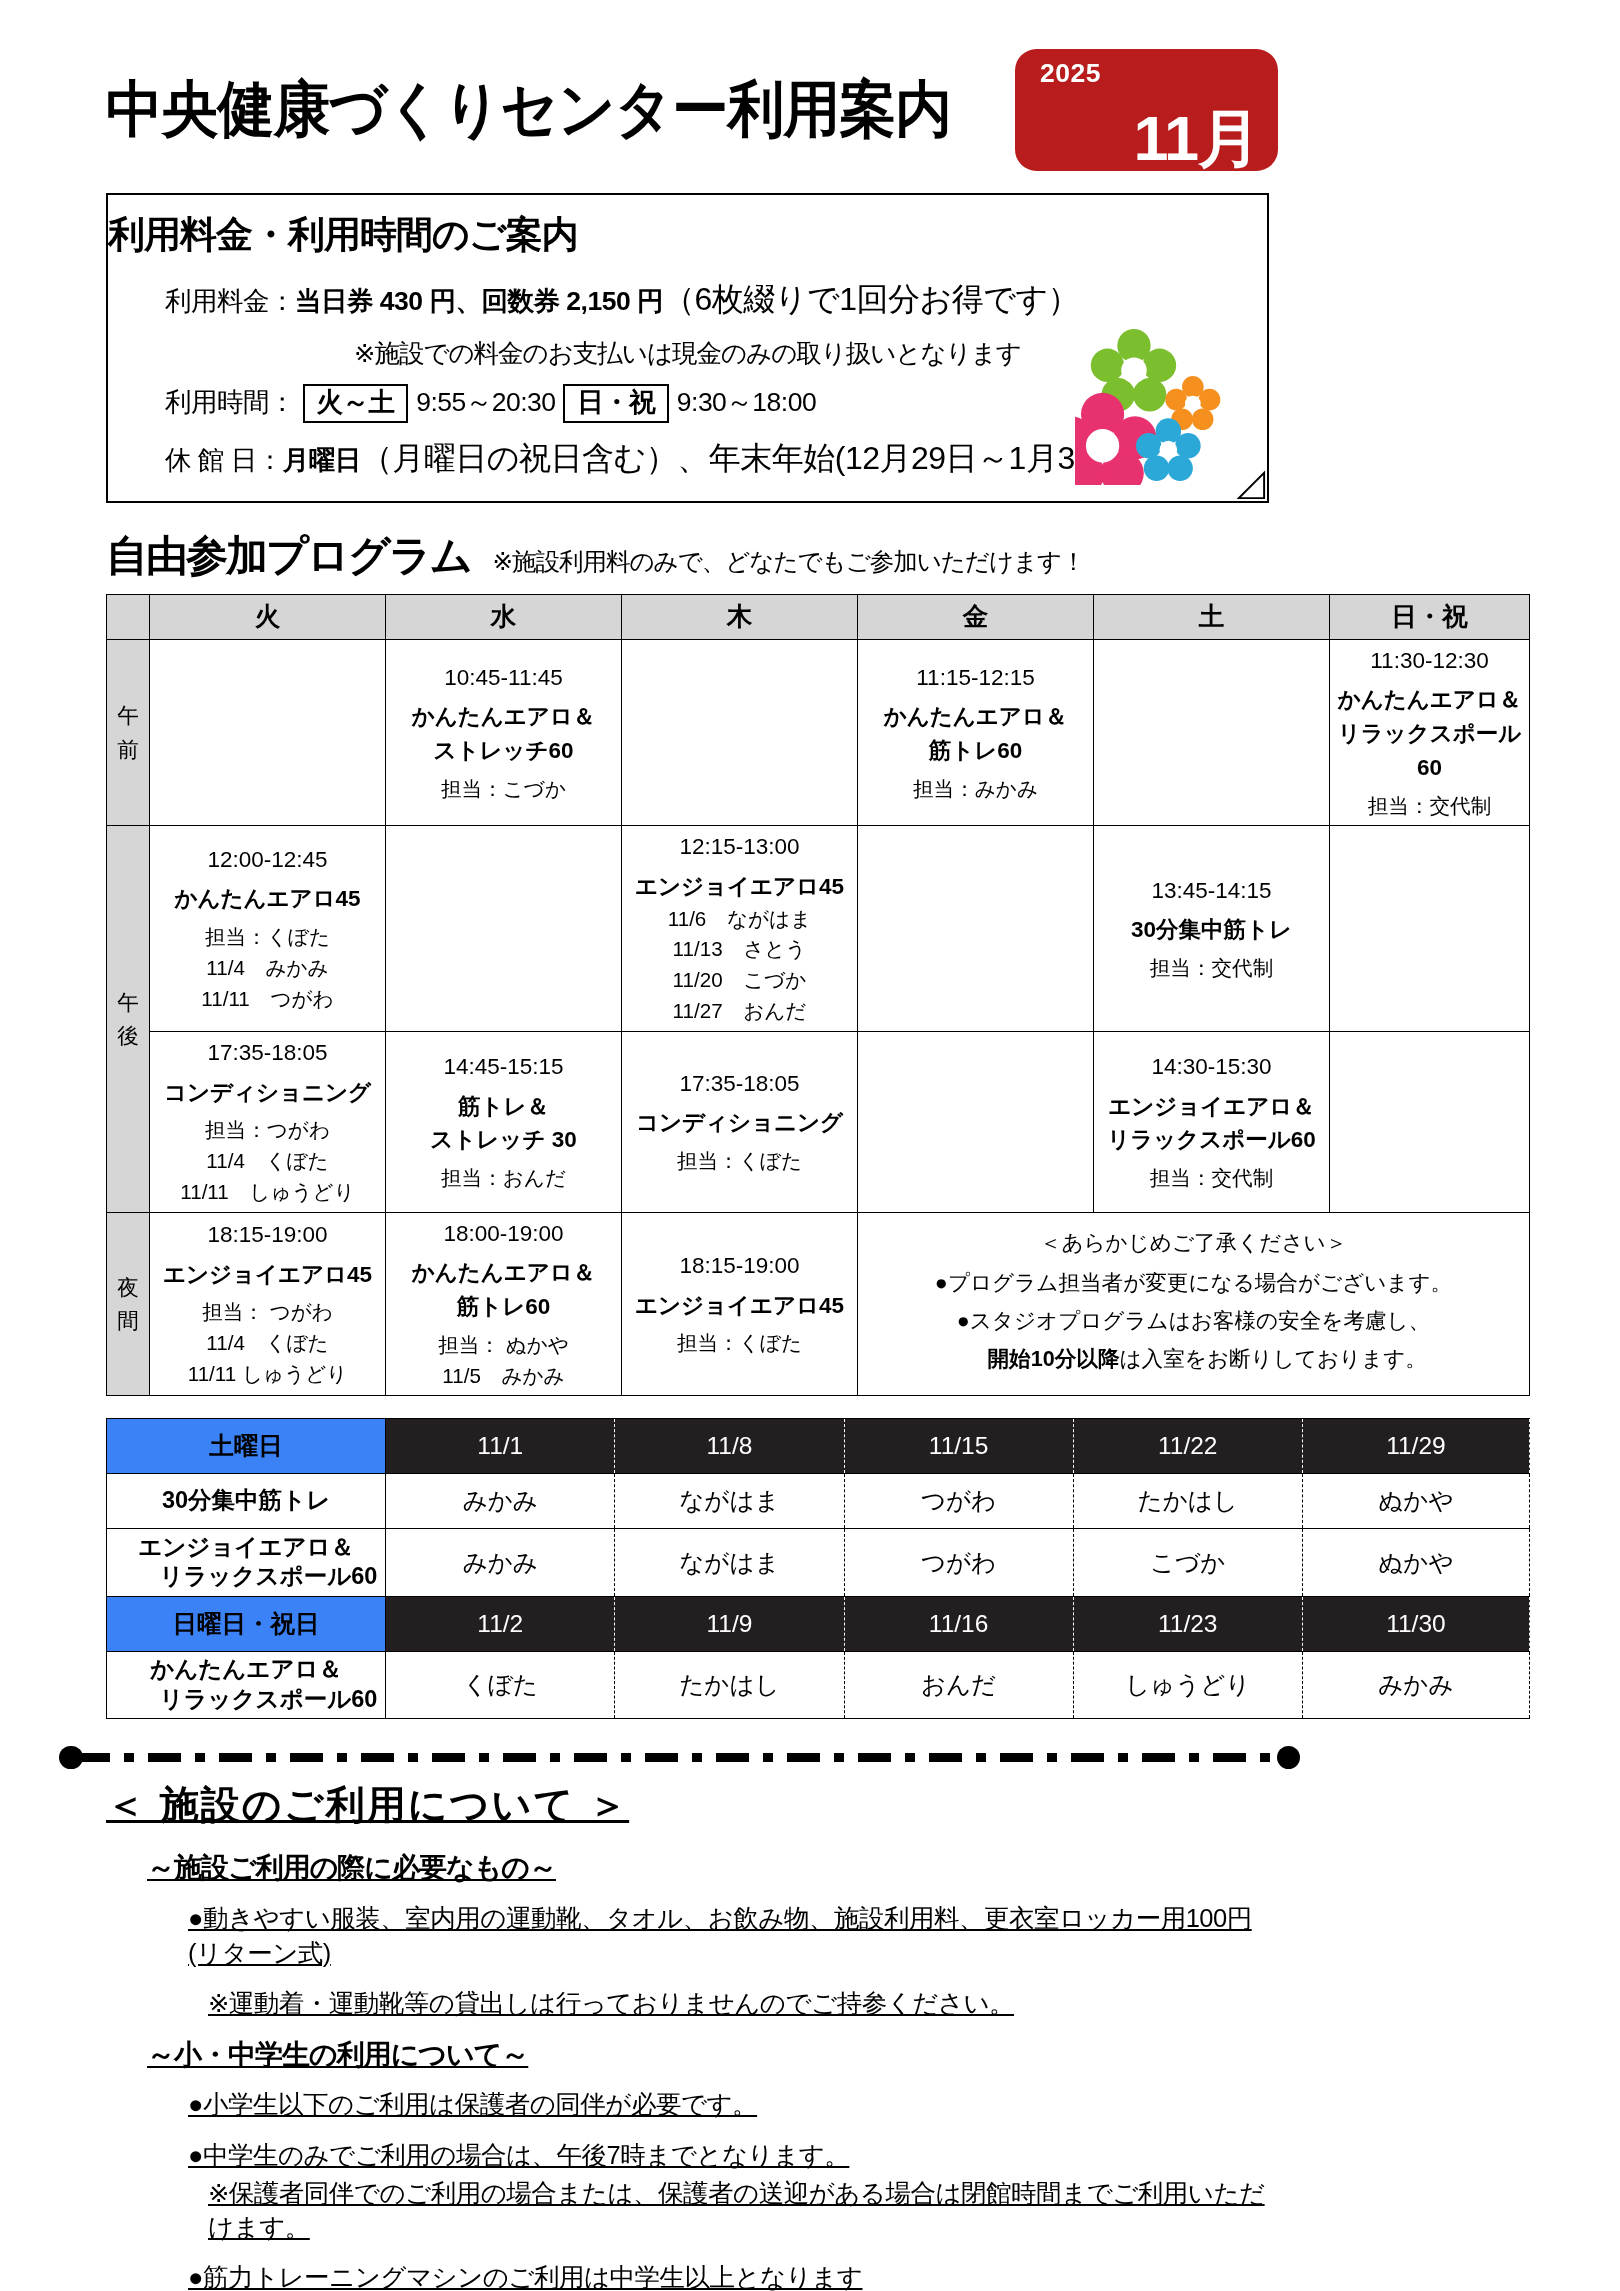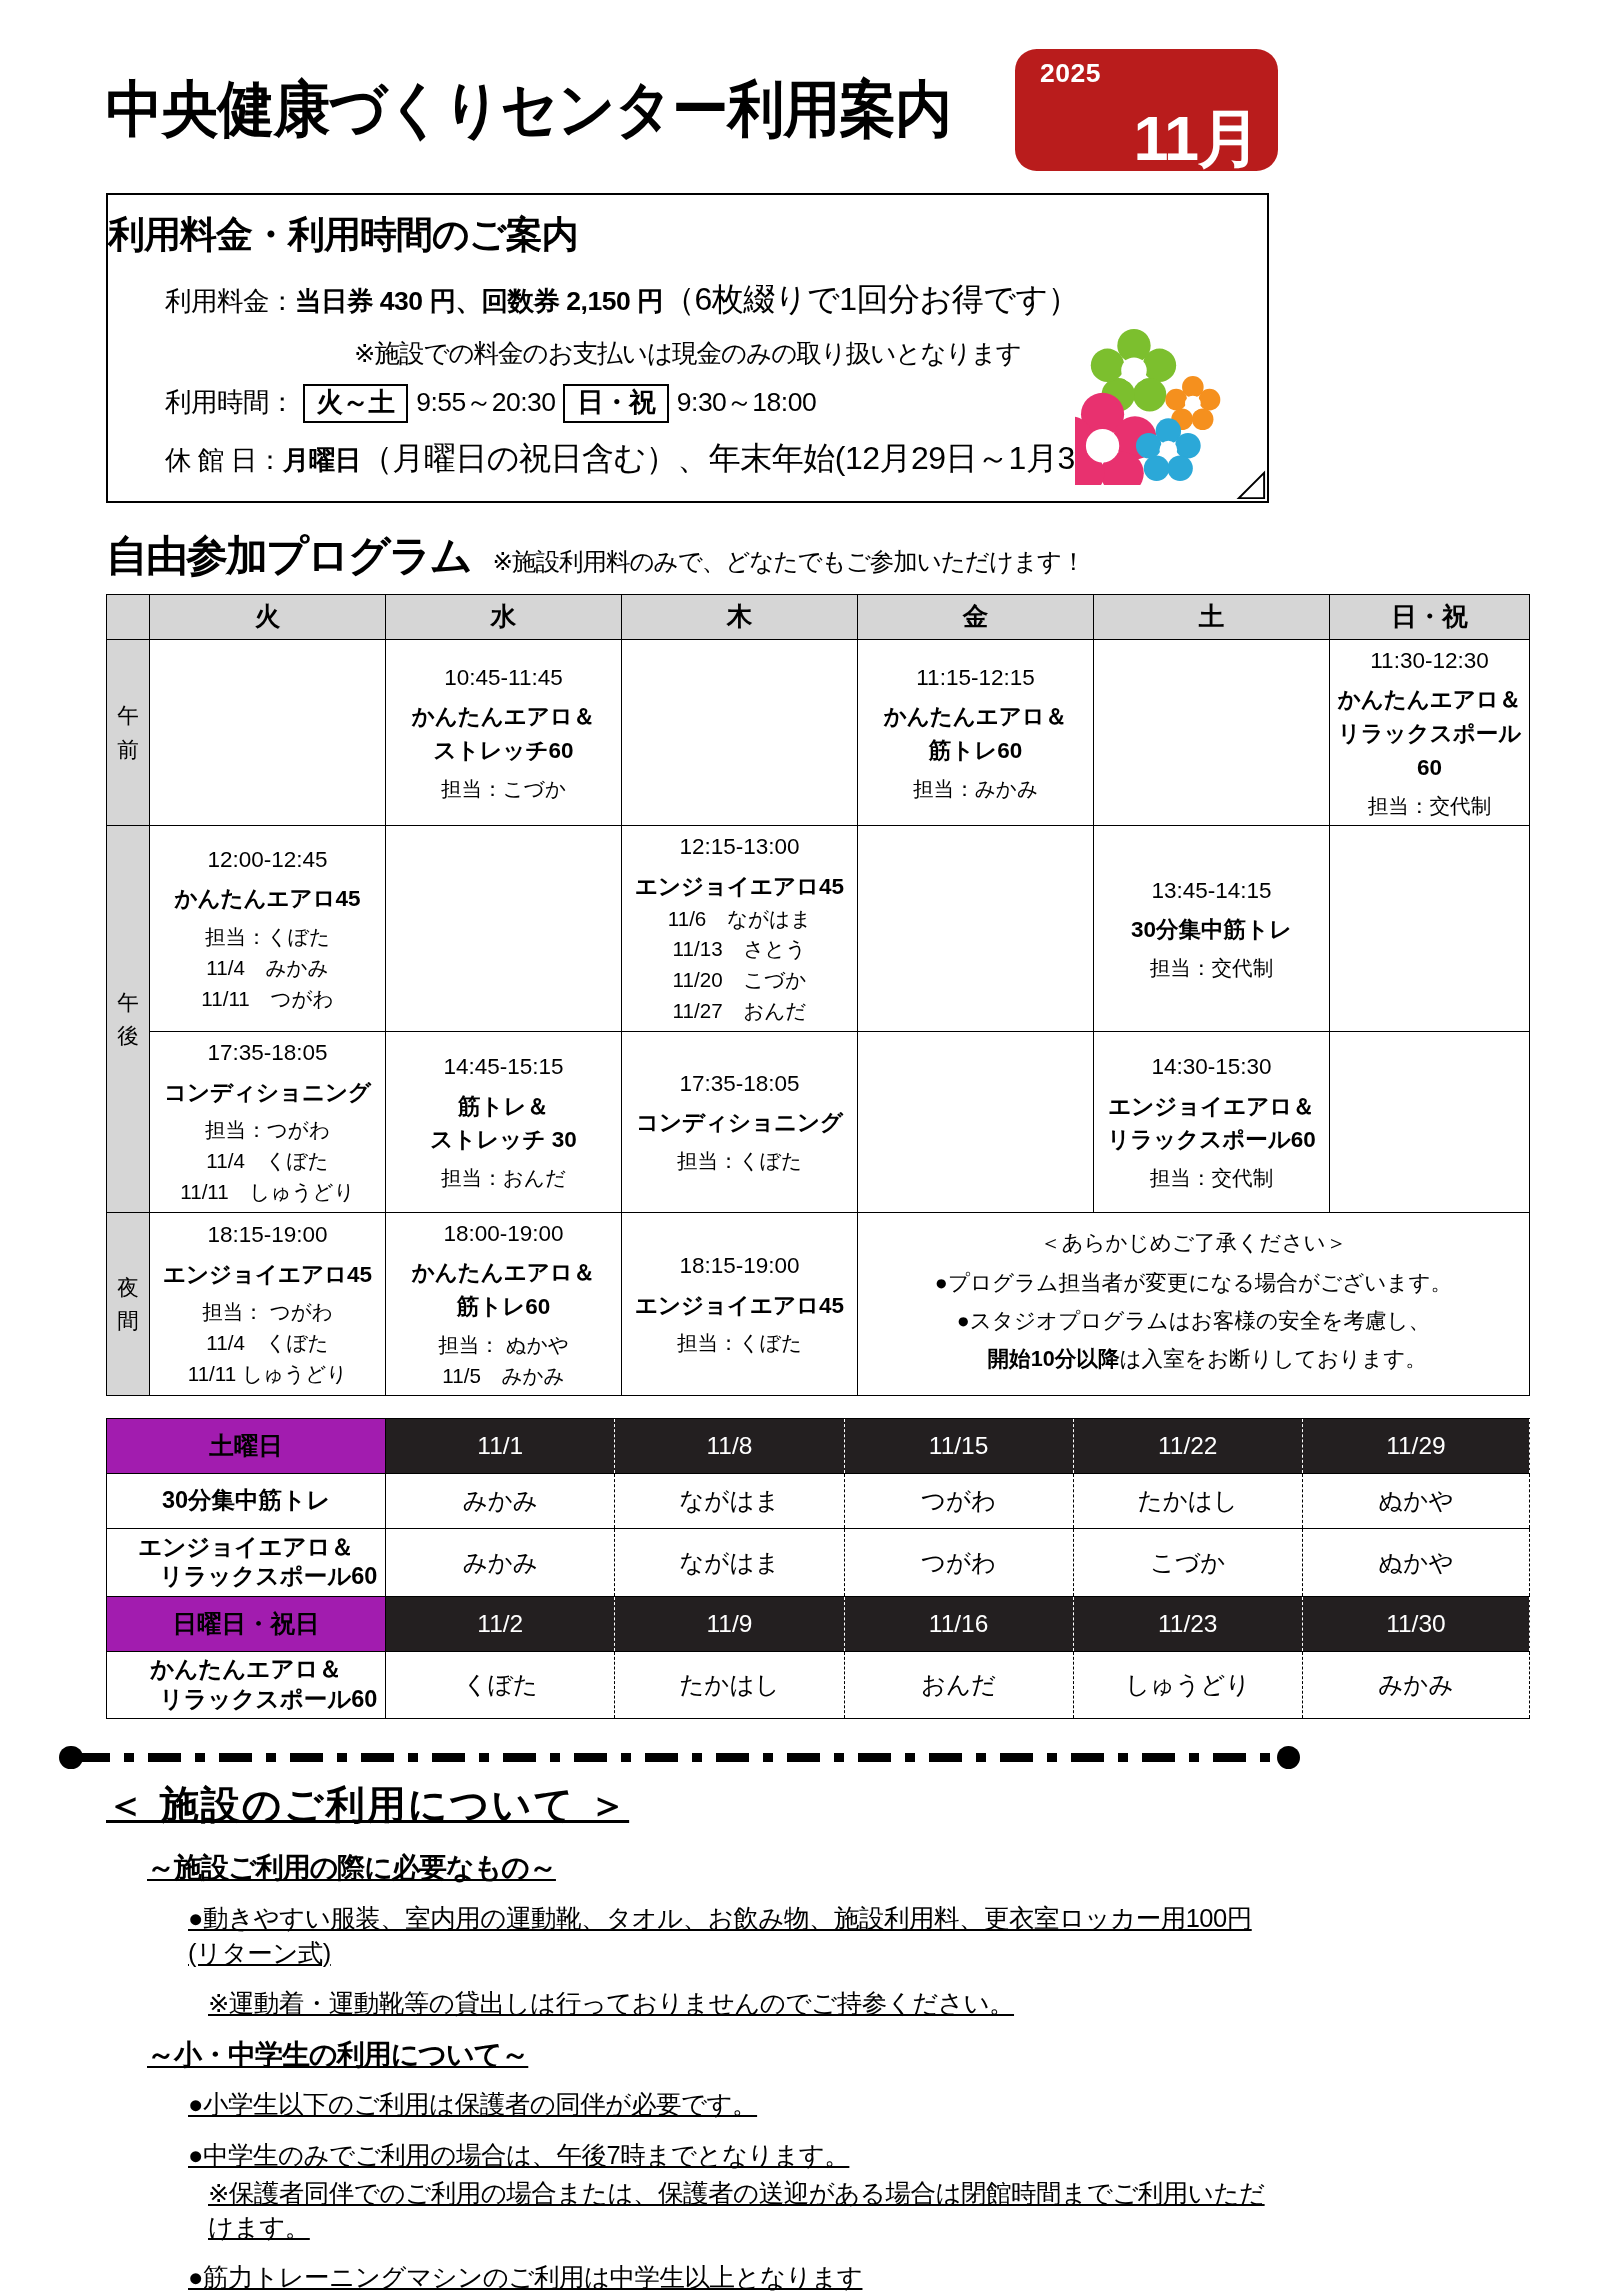--- a/index.html
+++ b/index.html
@@ -171,21 +171,21 @@
     padding: 3.9px 2px;
   }
   table.rotation .hdr-dark {
     background: #231f20;
     color: #ffffff;
     font-weight: normal;
     border-left: 1px dashed #ffffff;
     border-right: 1px dashed #ffffff;
   }
   table.rotation .hdr-label {
-    background: #a21caf;
+    background: #3b82f6;
     font-weight: bold;
     color: #000;
   }
   table.rotation .name-cell {
     border-left: 1px dashed #000;
     border-right: 1px dashed #000;
   }
   table.rotation .row-label {
     font-weight: bold;
     font-size: 23.5px;

